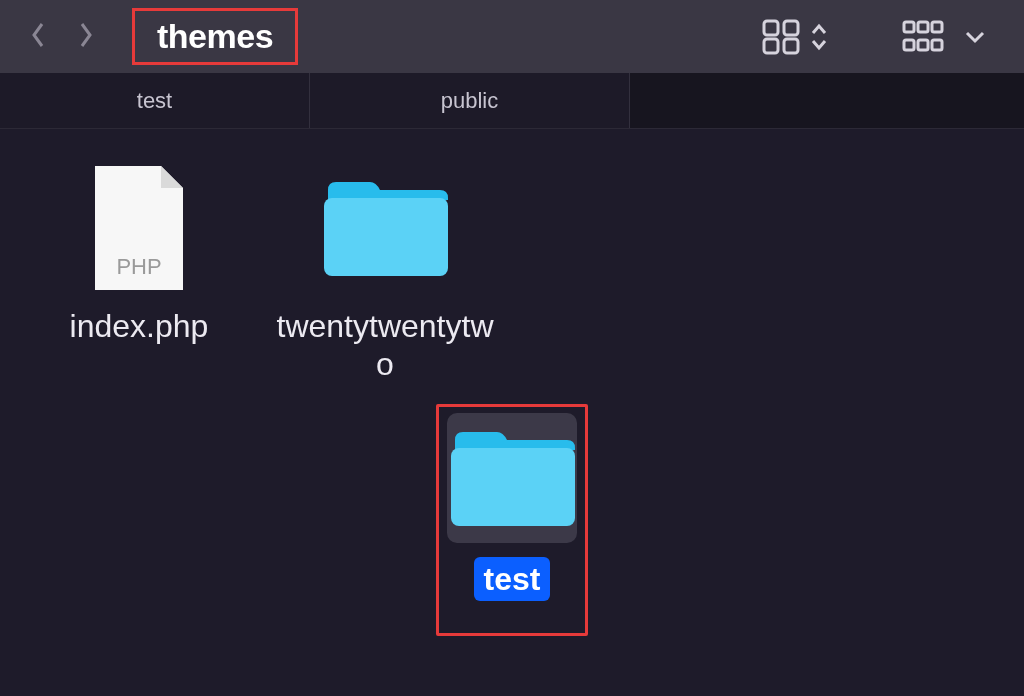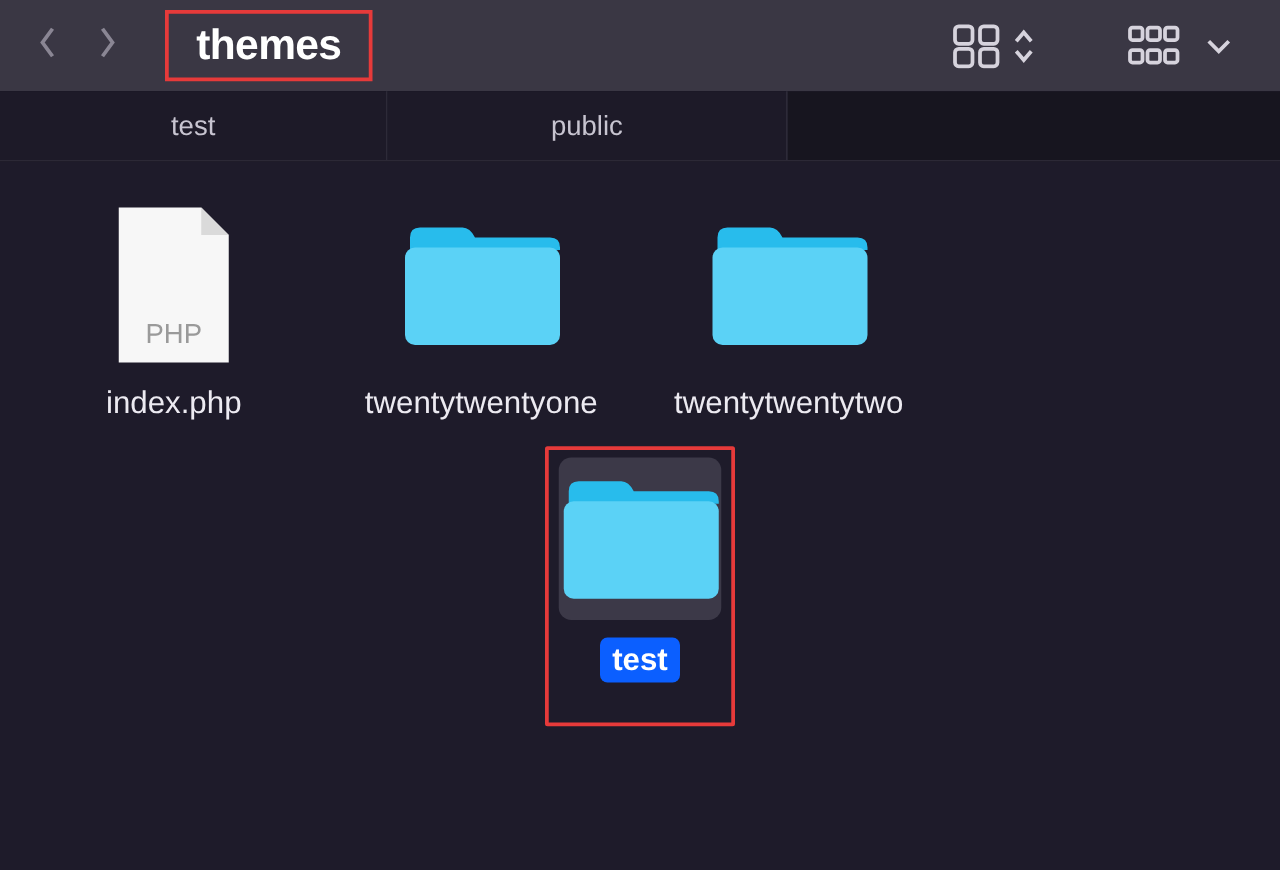--- a/index.html
+++ b/index.html
@@ -86,21 +86,21 @@
     .file-icon-box, .folder-icon-box {
       width: 130px;
       height: 130px;
       display: flex;
       align-items: center;
       justify-content: center;
     }
     .folder-icon-box svg { width: 130px; height: 104px; }
     .file-icon-box svg { width: 100px; height: 128px; }
     .file-label {
-      font-size: 25px;
+      font-size: 32px;
       color: #eceaf1;
       text-align: center;
       max-width: 230px;
       line-height: 1.2;
       word-break: break-all;
     }
     .selected .folder-icon-box {
       background: #3c3948;
       border-radius: 10px;
     }
@@ -195,29 +195,20 @@
     <div class="file-icon-box">
       <svg viewBox="0 0 100 128">
         <path d="M6 2 H72 L94 24 V126 H6 Z" fill="#f7f7f7"></path>
         <path d="M72 2 L94 24 H72 Z" fill="#dadada"></path>
         <text x="50" y="110" text-anchor="middle" font-size="22" fill="#9a9a9a" font-family="Arial">PHP</text>
       </svg>
     </div>
     <div class="file-label">index.php</div>
   </div>
 
-  <div class="file-item">
-    <div class="folder-icon-box">
-      <svg viewBox="0 0 130 104">
-        <path d="M8 14 Q8 6 16 6 H50 Q56 6 60 14 H120 Q128 14 128 22 V24 H8 Z" fill="#28bcec"></path>
-        <rect x="4" y="22" width="124" height="78" rx="8" fill="#5bd2f6"></rect>
-      </svg>
-    </div>
-    <div class="file-label">twentytwentyone</div>
-  </div>
 
 
   <div class="file-item">
     <div class="folder-icon-box">
       <svg viewBox="0 0 130 104">
         <path d="M8 14 Q8 6 16 6 H50 Q56 6 60 14 H120 Q128 14 128 22 V24 H8 Z" fill="#28bcec"></path>
         <rect x="4" y="22" width="124" height="78" rx="8" fill="#5bd2f6"></rect>
       </svg>
     </div>
     <div class="file-label">twentytwentytwo</div>

